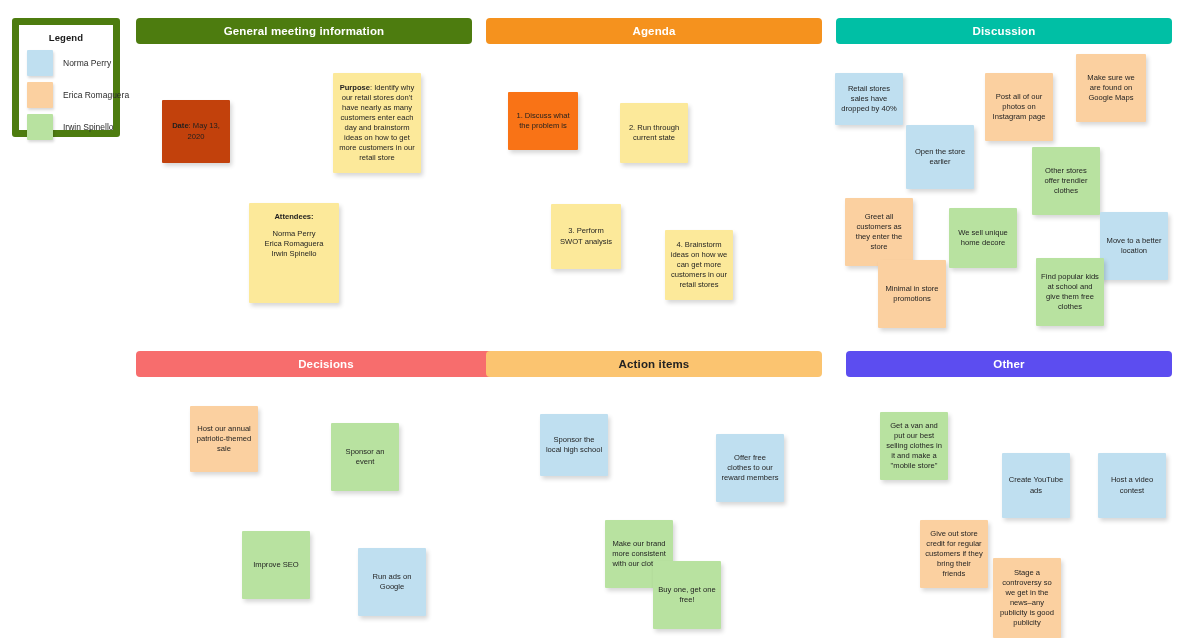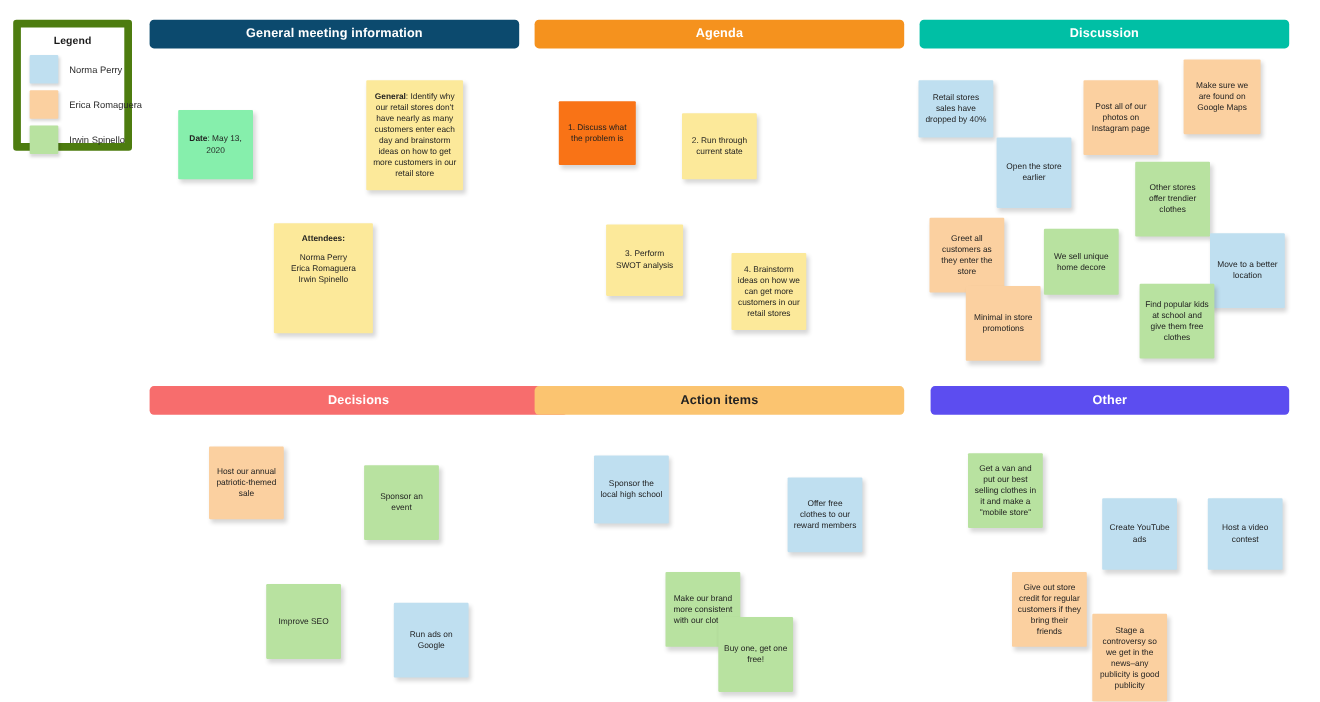--- a/index.html
+++ b/index.html
@@ -102,46 +102,46 @@
           <div class="legend-label">Erica Romaguera</div>
         </div>
         <div class="legend-row">
           <div class="legend-swatch" style="background: rgb(184, 226, 160);"></div>
           <div class="legend-label">Irwin Spinello</div>
         </div>
       </div>
   </div>
 
   <div id="section-headers">
-      <div class="section-header" style="left: 136px; top: 18px; width: 336px; background: #0c4a6e; color: rgb(255, 255, 255);">
+      <div class="section-header" style="left: 136px; top: 18px; width: 336px; background: #4d7c0f; color: rgb(255, 255, 255);">
         <span>General meeting information</span>
       </div>
       <div class="section-header" style="left: 486px; top: 18px; width: 336px; background: rgb(245, 146, 30); color: rgb(255, 255, 255);">
         <span>Agenda</span>
       </div>
       <div class="section-header" style="left: 836px; top: 18px; width: 336px; background: rgb(0, 191, 165); color: rgb(255, 255, 255);">
         <span>Discussion</span>
       </div>
       <div class="section-header" style="left: 136px; top: 351px; width: 380px; background: rgb(247, 109, 109); color: rgb(255, 255, 255);">
         <span>Decisions</span>
       </div>
       <div class="section-header" style="left: 486px; top: 351px; width: 336px; background: rgb(251, 196, 112); color: rgb(34, 34, 34);">
         <span>Action items</span>
       </div>
       <div class="section-header" style="left: 846px; top: 351px; width: 326px; background: rgb(92, 77, 240); color: rgb(255, 255, 255);">
         <span>Other</span>
       </div>
     </div>
 
   <div id="notes-layer">
-      <div class="note" style="left: 162px; top: 100px; width: 68px; height: 63px; background: #86efac;">
+      <div class="note" style="left: 162px; top: 100px; width: 68px; height: 63px; background: #c2410c;">
         <div class="note-text"><b>Date</b>: May 13, 2020</div>
       </div>
       <div class="note" style="left: 333px; top: 73px; width: 88px; height: 100px; background: rgb(252, 233, 154);">
-        <div class="note-text"><b>General</b>: Identify why our retail stores don't have nearly as many customers enter each day and brainstorm ideas on how to get more customers in our retail store</div>
+        <div class="note-text"><b>Purpose</b>: Identify why our retail stores don't have nearly as many customers enter each day and brainstorm ideas on how to get more customers in our retail store</div>
       </div>
       <div class="note align-left" style="left: 249px; top: 203px; width: 90px; height: 100px; background: rgb(252, 233, 154);">
         <div class="note-text"><b>Attendees:</b><span class="spacer"></span>Norma Perry<br>Erica Romaguera<br>Irwin Spinello</div>
       </div>
       <div class="note" style="left: 508px; top: 92px; width: 70px; height: 58px; background: #f97316;">
         <div class="note-text">1. Discuss what the problem is</div>
       </div>
       <div class="note" style="left: 620px; top: 103px; width: 68px; height: 60px; background: rgb(252, 233, 154);">
         <div class="note-text">2. Run through current state</div>
       </div>

